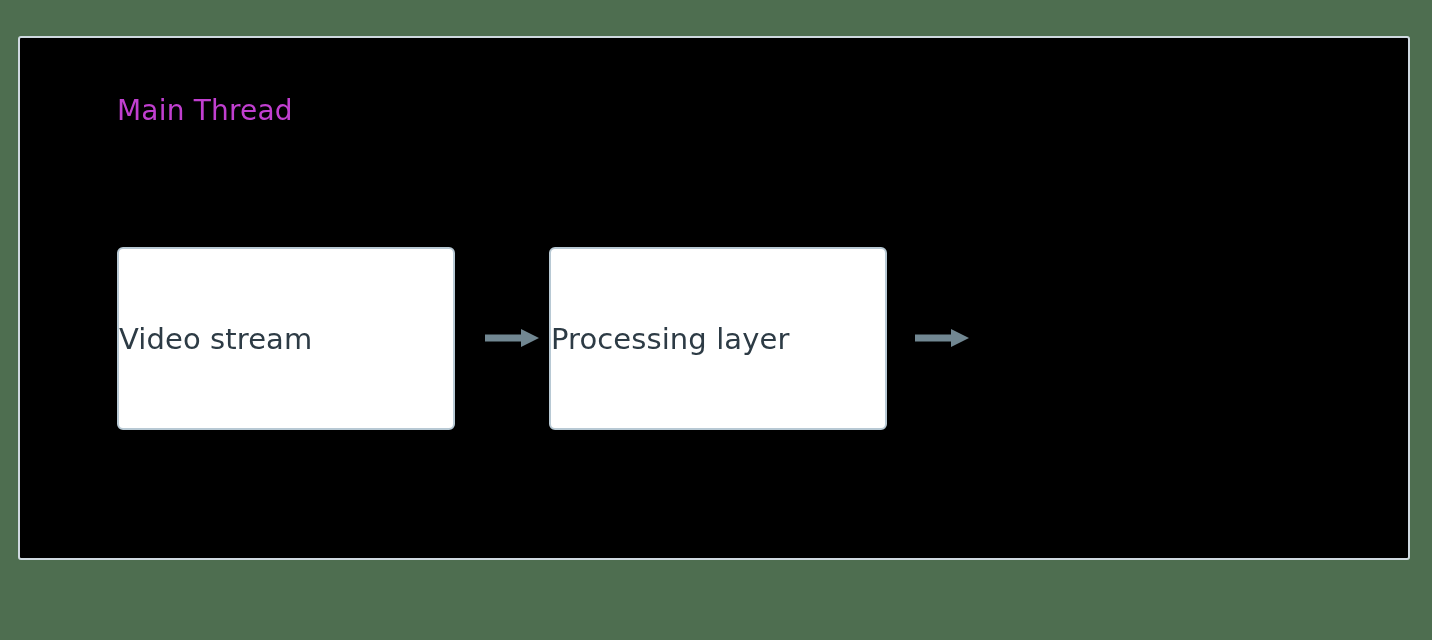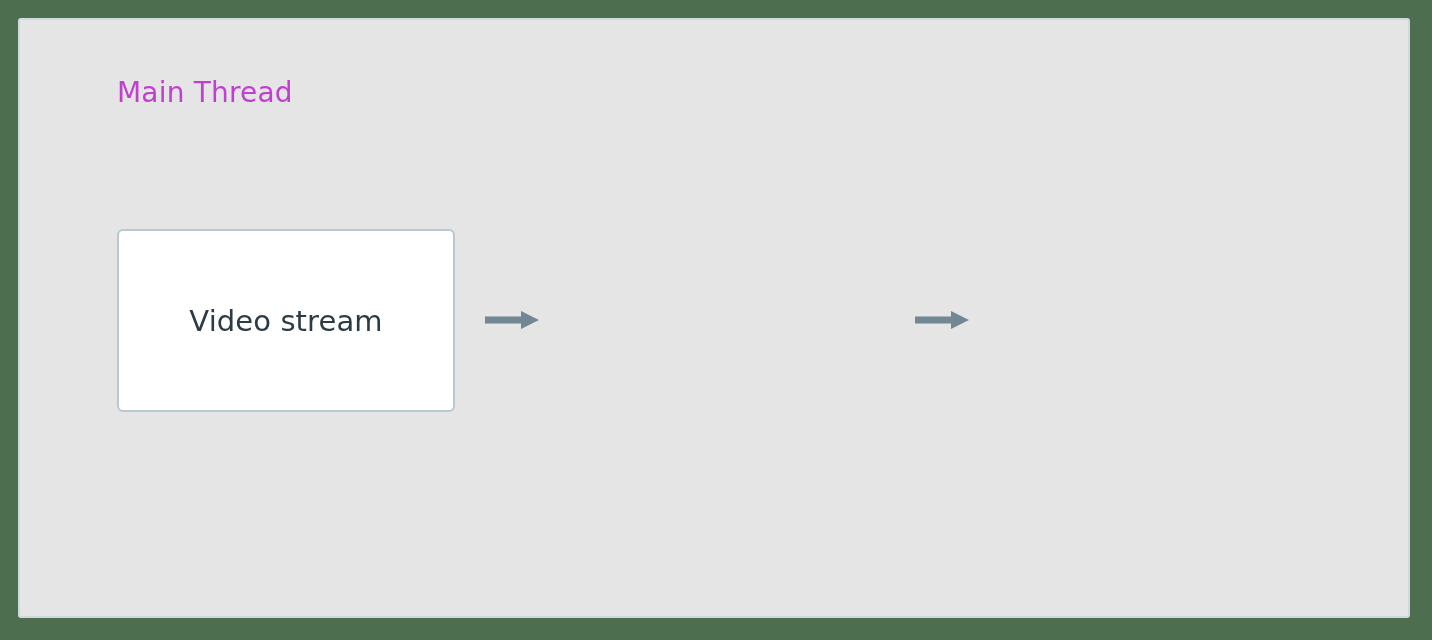--- a/index.html
+++ b/index.html
@@ -11,24 +11,24 @@
     width: 1432px;
     height: 640px;
     background: #4e6e50;
     font-family: "DejaVu Sans", "Liberation Sans", sans-serif;
     overflow: hidden;
   }
 
   .diagram-canvas {
     position: absolute;
     left: 18px;
-    top: 18px;
+    top: 36px;
     width: 1392px;
-    height: 600px;
-    background: #e5e5e5;
+    height: 524px;
+    background: #000000;
     border: 2px solid #cfd9e0;
     border-radius: 3px;
     box-sizing: border-box;
   }
 
   .cluster-title {
     position: absolute;
     left: 97px;
     top: 56px;
     font-size: 28px;
@@ -41,21 +41,20 @@
   .node {
     position: absolute;
     top: 209px;
     height: 183px;
     background: #ffffff;
     border: 2px solid #b8c9d4;
     border-radius: 6px;
     box-sizing: border-box;
     display: flex;
     align-items: center;
-    justify-content: center;
   }
 
   .node-label {
     font-size: 29px;
     line-height: 34px;
     color: #2d3b45;
     letter-spacing: 0.1px;
     white-space: nowrap;
   }
 
@@ -83,20 +82,23 @@
   <div class="node" id="node-0">
     <span class="node-label">Video stream</span>
   </div>
 
   <div class="edge" id="edge-0">
     <svg width="80" height="32" viewBox="0 0 80 32">
       <path d="M22 12.5 H58 V7 L76 16 L58 25 V19.5 H22 Z" fill="#718792"></path>
     </svg>
   </div>
 
+  <div class="node" id="node-1">
+    <span class="node-label">Processing layer</span>
+  </div>
 
   <div class="edge" id="edge-1">
     <svg width="80" height="32" viewBox="0 0 80 32">
       <path d="M22 12.5 H58 V7 L76 16 L58 25 V19.5 H22 Z" fill="#718792"></path>
     </svg>
   </div>
 
 
 </div>
 

